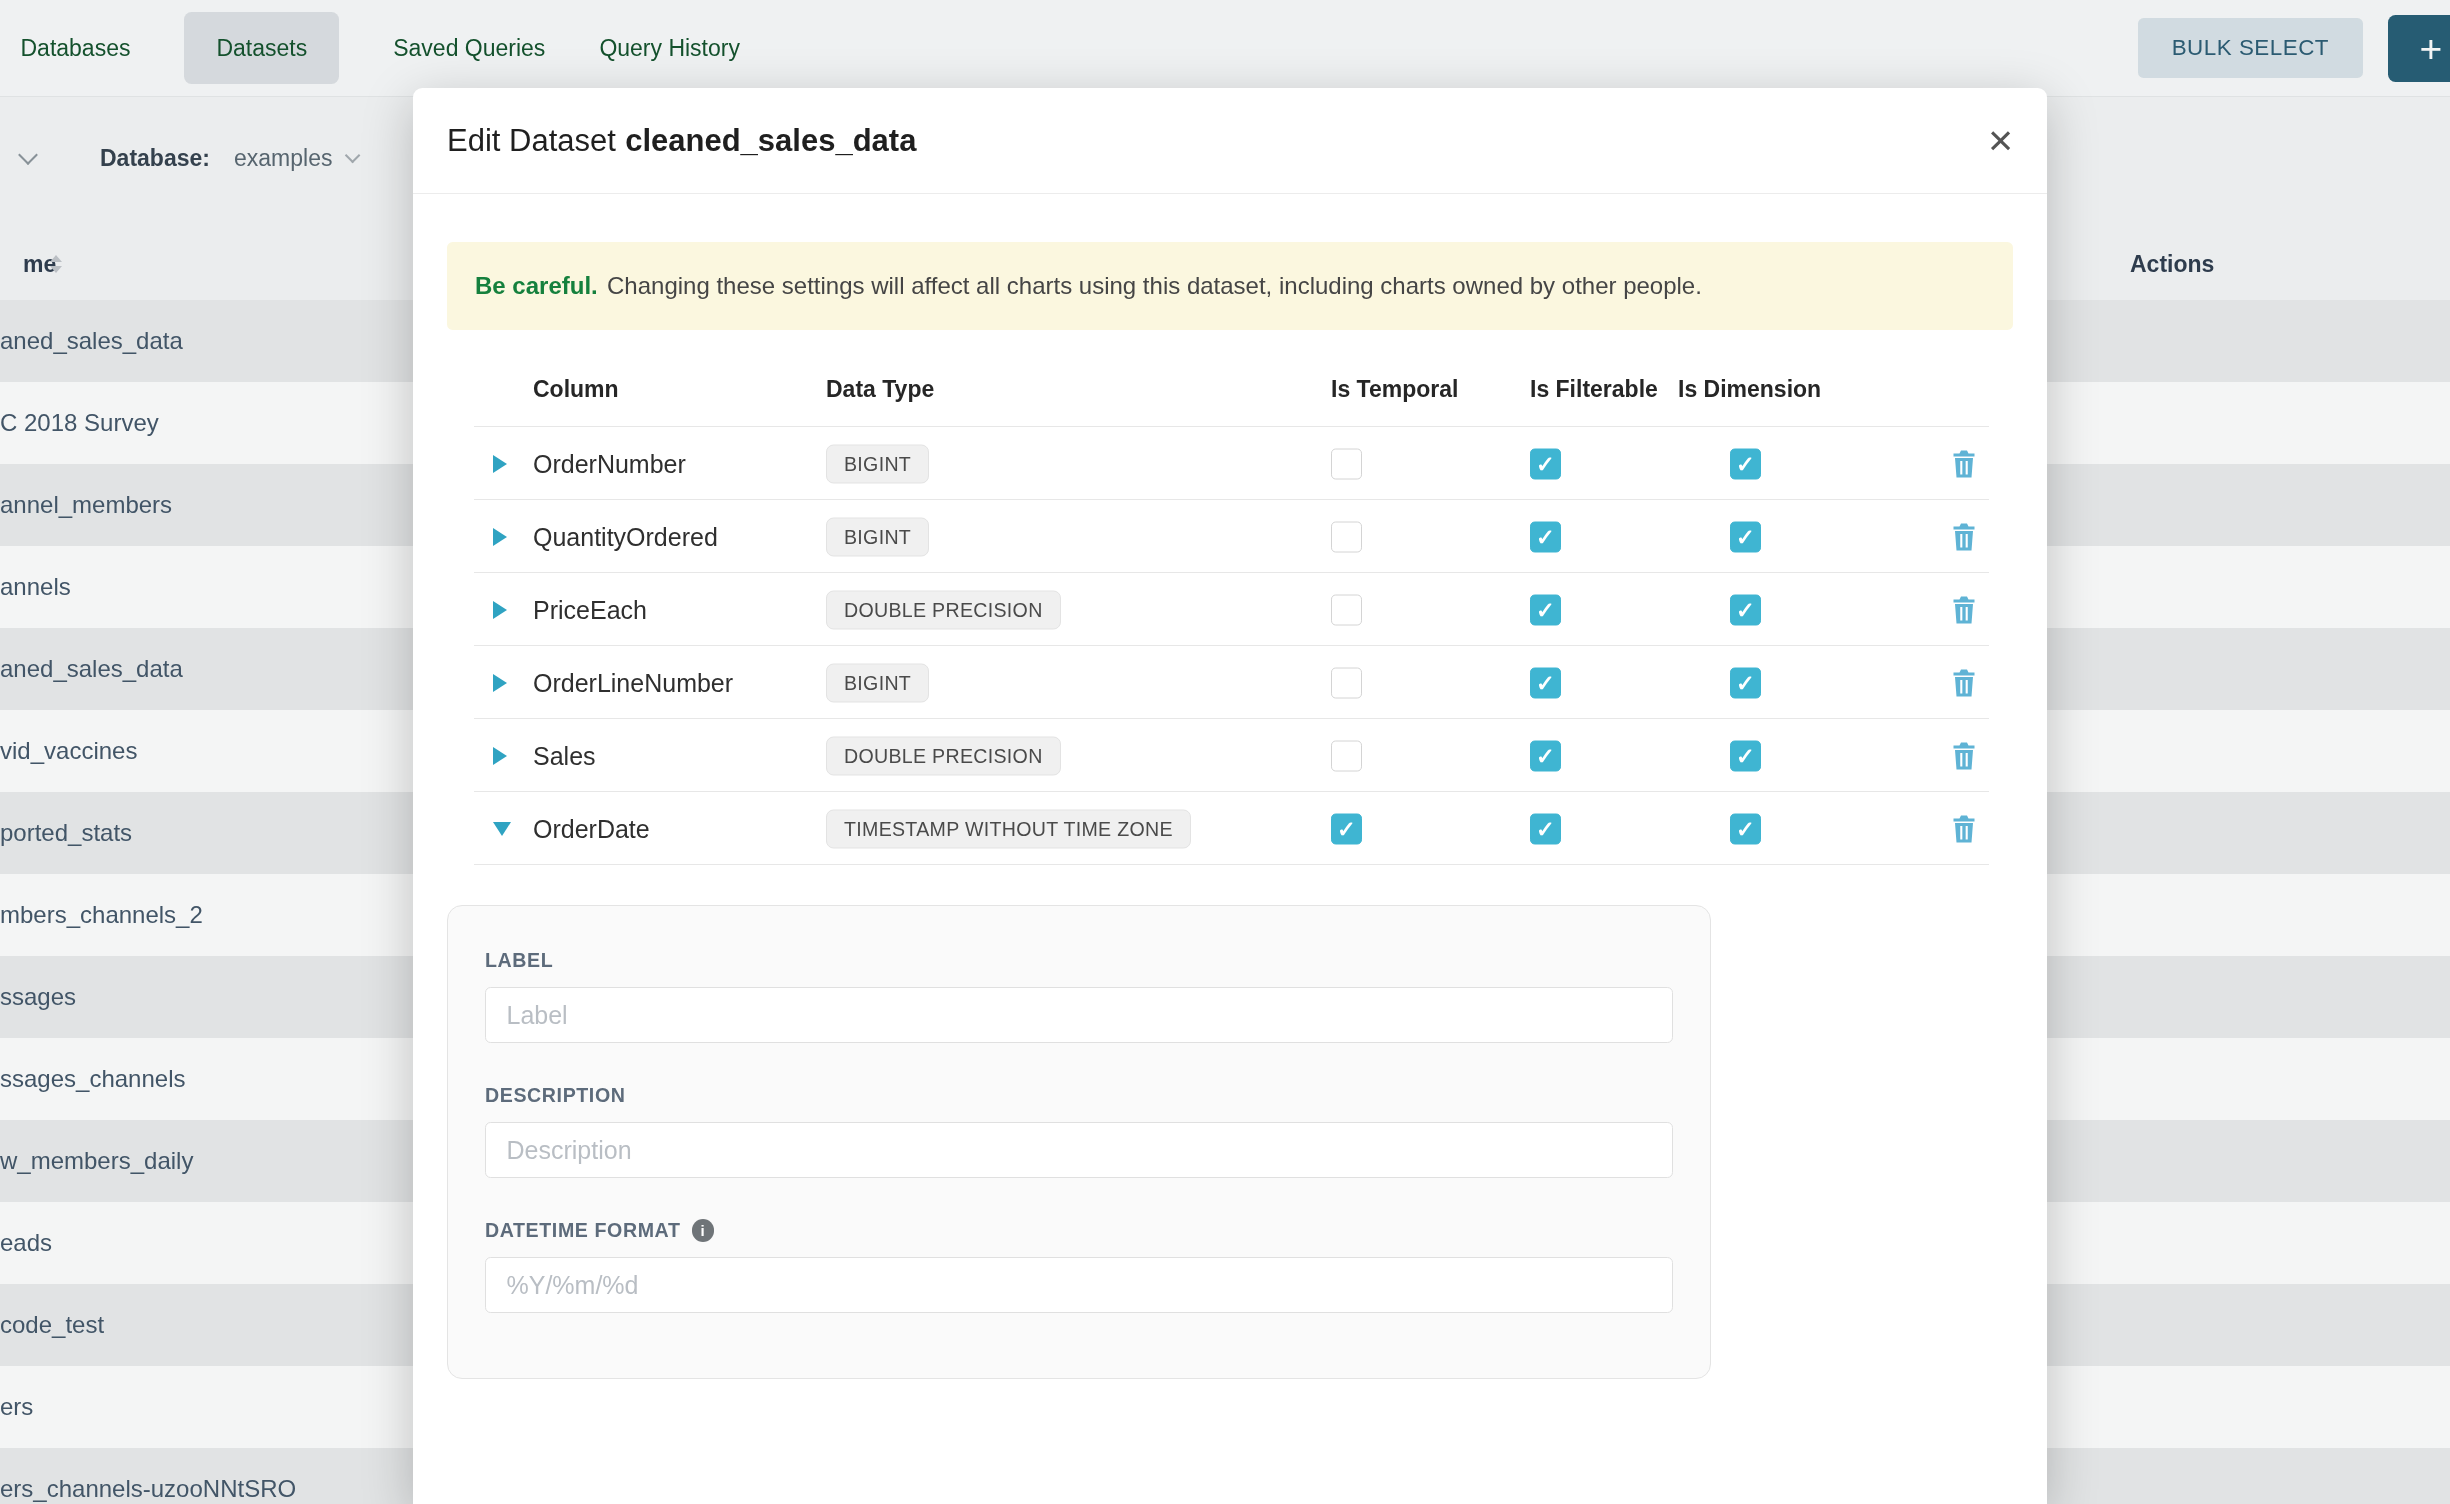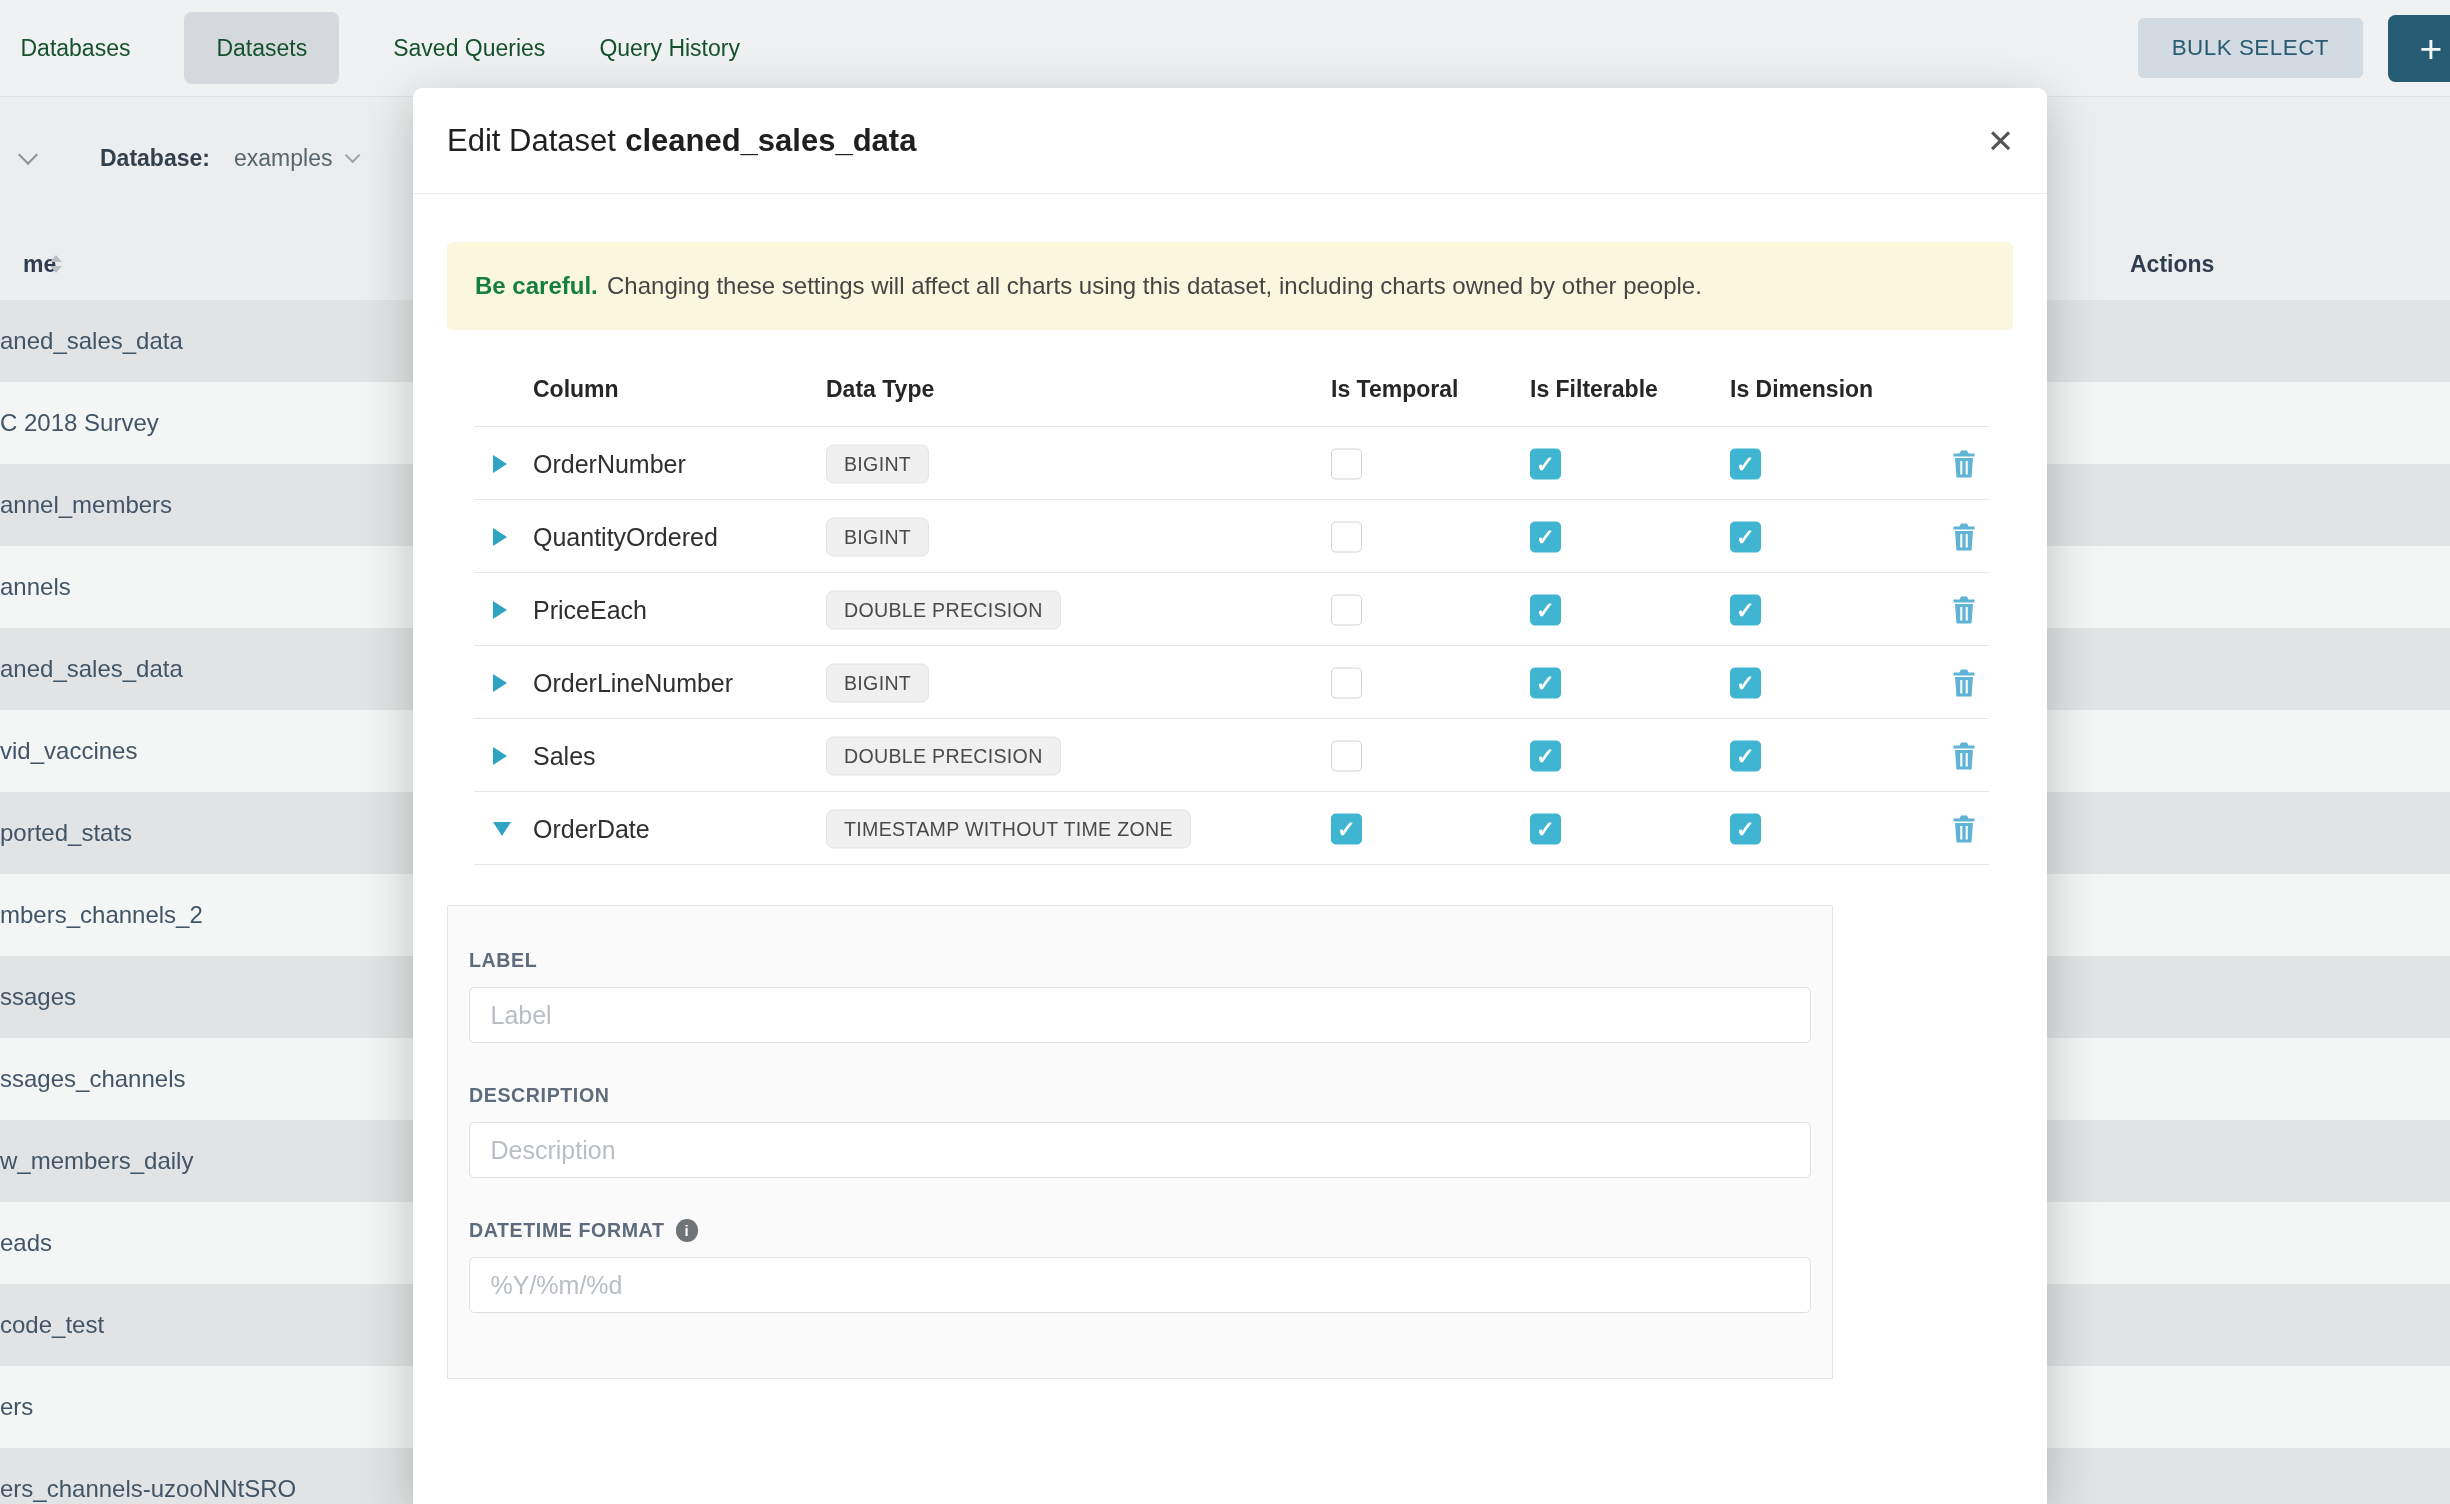--- a/index.html
+++ b/index.html
@@ -58,42 +58,42 @@
          letter-spacing:0.4px; color:#333f4e; cursor:pointer; }
   .tab.active { border-bottom:3.7px solid #444e63; margin-bottom:-1.9px; font-weight:600; }
   .badge { min-width:34px; height:34px; border-radius:17.7px; background:#3fb5d2; color:#fff; font-size:18.6px;
            font-weight:bold; display:flex; align-items:center; justify-content:center; padding:0 5.6px; }
   .badge.dim { opacity:.55; }
 
   
   .ct-head { position:relative; height:97px; }
   .ct-head span { position:absolute; bottom:24px; font-size:23px; font-weight:bold; color:#262626; }
   .h-col  { left:86px; }  .h-type { left:379px; }
-  .h-temp { left:884px; } .h-filt { left:1083px; } .h-dim { left:1283px;text-align:right; }
+  .h-temp { left:884px; } .h-filt { left:1083px; } .h-dim { left:1231px;text-align:right; }
   .ct-head::after, .ct-row::after { content:""; position:absolute; left:27px; right:24px; bottom:0; border-bottom:0.9px solid #e7e7e7; }
   .ct-row { position:relative; height:73px; }
   .caret { position:absolute; left:46px; top:50%; transform:translateY(-50%); width:0; height:0; cursor:pointer;
            border-top:9.3px solid transparent; border-bottom:9.3px solid transparent; border-left:14px solid #2fa3c2; }
   .caret.down { border-left:9.3px solid transparent; border-right:9.3px solid transparent;
                 border-top:14px solid #2fa3c2; border-bottom:0; }
   .cname { position:absolute; left:86px; top:50%; transform:translateY(-50%); font-size:25px; color:#2f2f2f; }
   .type-pill { position:absolute; left:379px; top:50%; transform:translateY(-50%); background:#f0f0f0;
                border:0.9px solid #e3e3e3; border-radius:7.5px; height:39px; line-height:37px; padding:0 17px;
                font-size:19.6px; color:#4a4a4a; letter-spacing:0.3px; white-space:nowrap; }
   .cb { position:absolute; top:50%; transform:translateY(-50%); width:31px; height:31px; border:1.9px solid #d4d4d4;
         border-radius:4.7px; background:#fff; cursor:pointer; }
   .cb.checked { background:#3fb5d2; border-color:#3fb5d2; }
   .cb.checked::after { content:"\2713"; position:absolute; inset:0; color:#fff; font-size:22.4px; font-weight:bold;
                        display:flex; align-items:center; justify-content:center; }
   .cb.temp { left:884px; } .cb.filt { left:1083px; } .cb.dim { left:1283px; }
   .trash { position:absolute; right:37px; top:50%; transform:translateY(-50%); background:none; border:none; line-height:0; }
 
   
-  .exp { margin-top:40px; width:1386px; background:#fafafa; border:0.9px solid #e4e4e4; border-radius:1px;
-         padding:43px 21px 65px; }
+  .exp { margin-top:40px; width:1264px; background:#fafafa; border:0.9px solid #e4e4e4; border-radius:15px;
+         padding:43px 37px 65px; }
   .fgroup { margin-bottom:41px; }
   .fgroup:last-child { margin-bottom:0; }
   .flabel { font-size:19.6px; font-weight:bold; color:#5d6b7b; letter-spacing:0.6px; margin-bottom:15px;
             display:flex; align-items:center; gap:11.2px; }
   .finput { width:100%; height:56px; border:0.9px solid #e0e0e0; border-radius:5.6px; background:#fff; padding:0 20.5px;
             font-size:25px; color:#333; font-family:inherit; }
   .finput::placeholder { color:#b9bec4; }
   .info-icon { width:22.4px; height:22.4px; border-radius:50%; background:#6f7478; color:#fff; font-size:15px;
                font-weight:bold; font-style:normal; display:inline-flex; align-items:center; justify-content:center; }
 </style>

